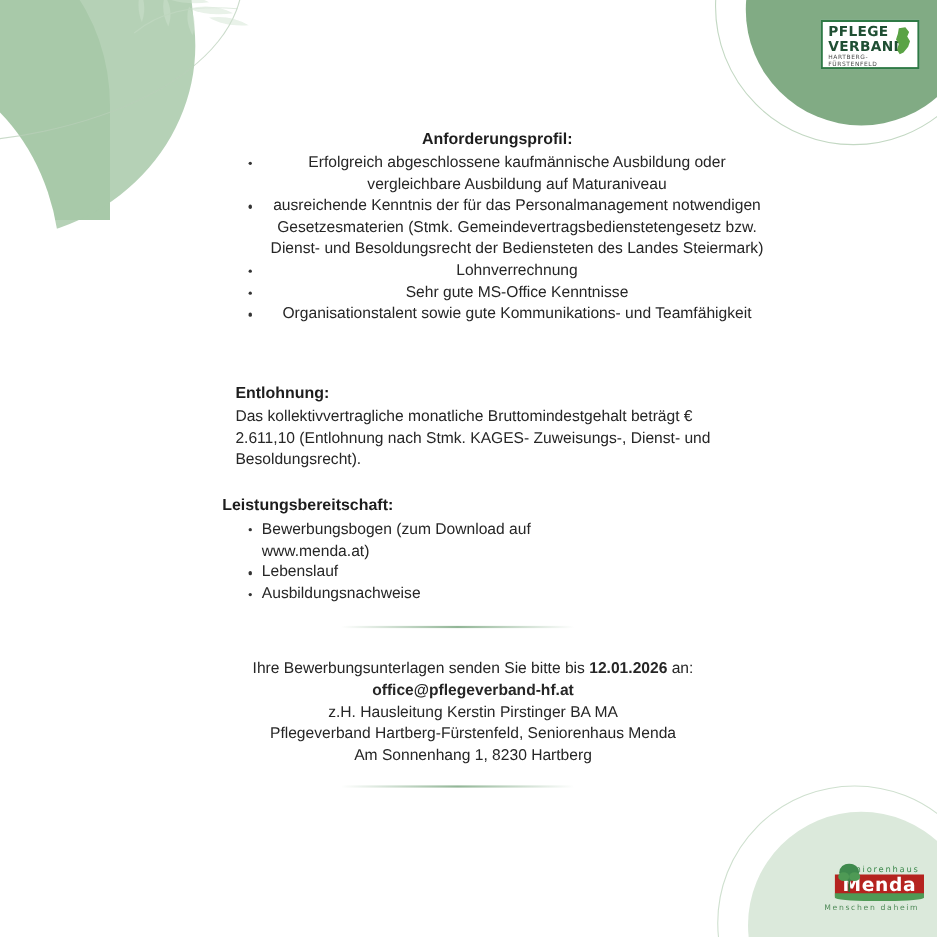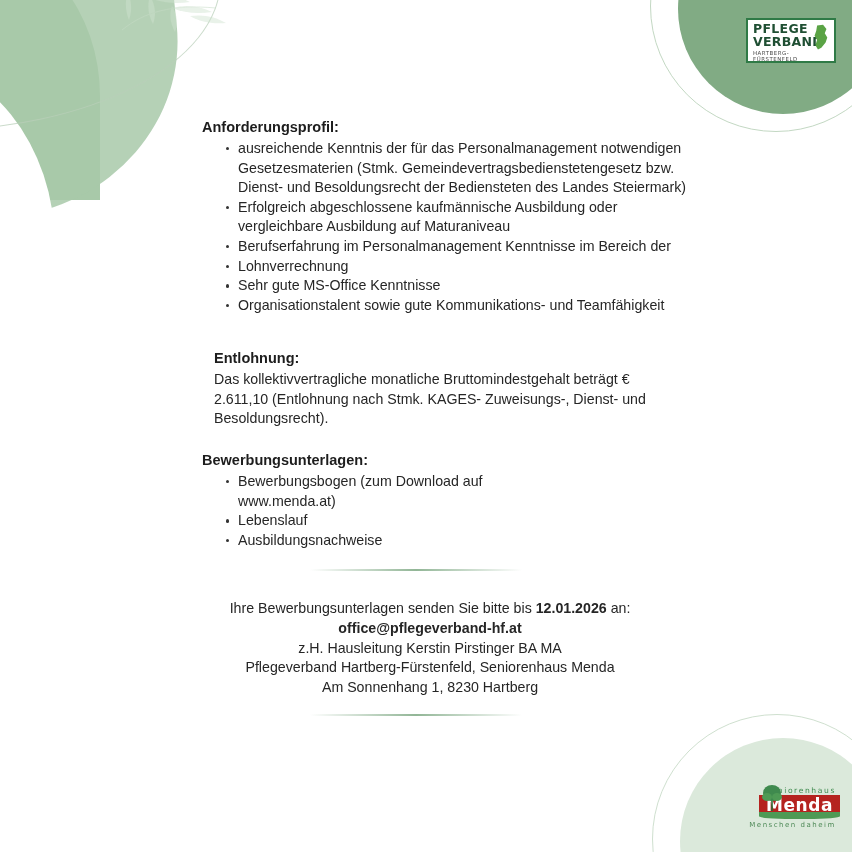--- a/index.html
+++ b/index.html
@@ -180,39 +180,38 @@
         <ellipse cx="16" cy="12" rx="5" ry="4" fill="#4e9a55"></ellipse>
       </svg>
       <span class="word">Menda</span>
       <div class="menda-swoosh"></div>
     </div>
     <div class="tagline">Menschen daheim</div>
   </div>
 
   <div class="content">
 
-    <div class="sec-block" style="left:202px;top:119px;width:500px;">
+    <div class="sec-block" style="left:202px;top:119px;width:500px;text-align:center;">
       <h2 class="sec">Anforderungsprofil:</h2>
       <ul class="bullets">
+        <li>Erfolgreich abgeschlossene kaufmännische Ausbildung oder vergleichbare Ausbildung auf Maturaniveau</li>
         <li>ausreichende Kenntnis der für das Personalmanagement notwendigen Gesetzesmaterien (Stmk. Gemeindevertragsbedienstetengesetz bzw. Dienst- und Besoldungsrecht der Bediensteten des Landes Steiermark)</li>
-        <li>Erfolgreich abgeschlossene kaufmännische Ausbildung oder vergleichbare Ausbildung auf Maturaniveau</li>
-        <li>Berufserfahrung im Personalmanagement Kenntnisse im Bereich der</li>
         <li>Lohnverrechnung</li>
         <li>Sehr gute MS-Office Kenntnisse</li>
         <li>Organisationstalent sowie gute Kommunikations- und Teamfähigkeit</li>
       </ul>
     </div>
 
     <div class="sec-block" style="left:202px;top:350px;width:440px;margin-left:12px;">
       <h2 class="sec">Entlohnung:</h2>
       <div class="para">Das kollektivvertragliche monatliche Bruttomindestgehalt beträgt € 2.611,10 (Entlohnung nach Stmk. KAGES- Zuweisungs-, Dienst- und Besoldungsrecht).</div>
     </div>
 
     <div class="sec-block" style="left:202px;top:452px;width:420px;">
-      <h2 class="sec">Bewerbungsunterlagen:</h2>
+      <h2 class="sec">Leistungsbereitschaft:</h2>
       <ul class="bullets">
         <li style="max-width:285px">Bewerbungsbogen (zum Download auf www.menda.at)</li>
         <li>Lebenslauf</li>
         <li>Ausbildungsnachweise</li>
       </ul>
     </div>
 
     <div class="divider" style="top:569px;"></div>
     <div class="divider" style="top:714px;"></div>
 

